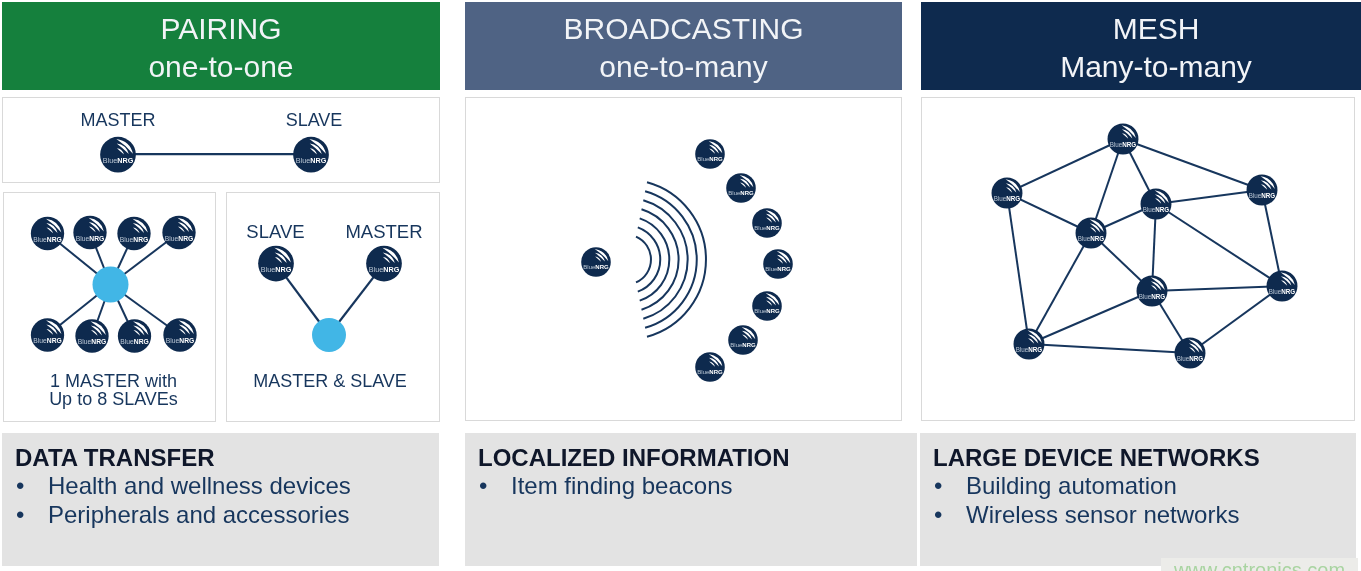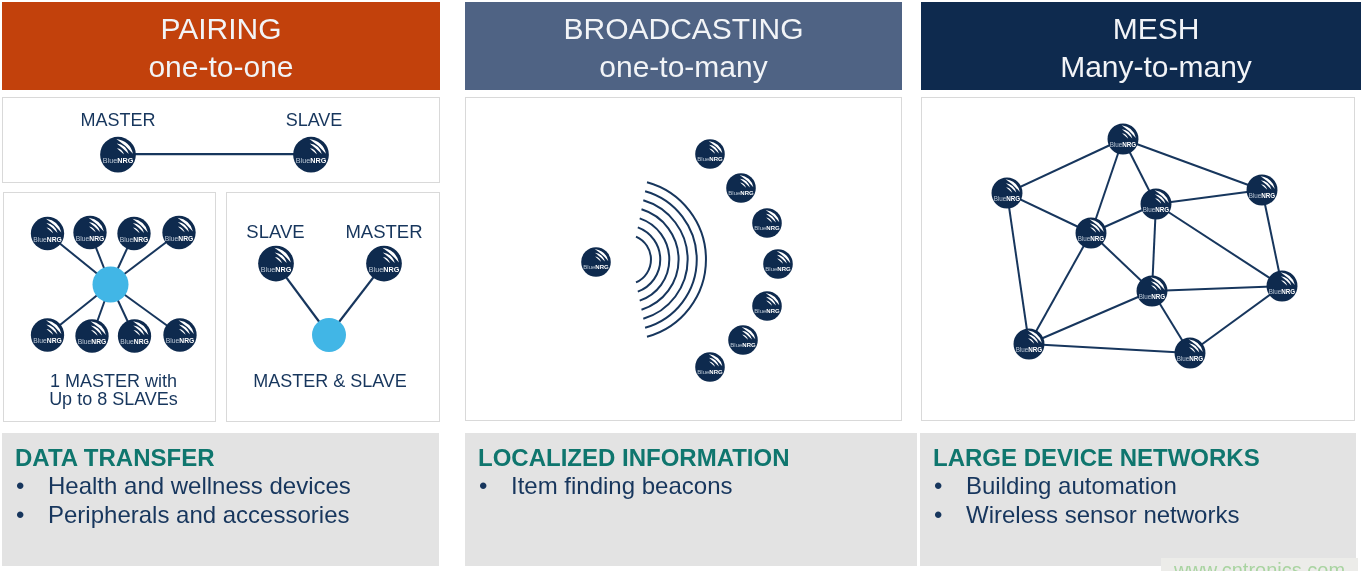--- a/index.html
+++ b/index.html
@@ -2,26 +2,26 @@
 <html><head><meta charset="utf-8"><title>BLE topologies</title>
 <style>
 html,body { margin:0; padding:0; }
 body { width:1361px; height:571px; position:relative; background:#ffffff;
        font-family:"Liberation Sans", sans-serif; overflow:hidden; }
 .hdr { position:absolute; top:2px; height:88px; color:#f2f4f7; text-align:center;
        font-size:30px; line-height:38.4px; padding-top:8px; box-sizing:border-box; }
 .box { position:absolute; background:#ffffff; border:1px solid #d9d9d9; box-sizing:border-box; }
 .panel { position:absolute; top:433px; height:133px; background:#e3e3e3; box-sizing:border-box;
          color:#17365d; }
-.panel h3 { margin:0; padding:11px 0 0 13px; font-size:24px; line-height:28.4px; font-weight:bold; color:#0f766e; }
+.panel h3 { margin:0; padding:11px 0 0 13px; font-size:24px; line-height:28.4px; font-weight:bold; color:#0f172a; }
 .panel .li { position:relative; padding-left:46px; font-size:24px; line-height:28.4px; }
 .panel .li:before { content:"\2022"; position:absolute; left:14px; }
 </style></head>
 <body>
-<div class="hdr" style="left:2px;width:438px;background:#c2410c;">PAIRING<br>one-to-one</div>
+<div class="hdr" style="left:2px;width:438px;background:#15803d;">PAIRING<br>one-to-one</div>
 <div class="hdr" style="left:465px;width:437px;background:#4f6384;">BROADCASTING<br>one-to-many</div>
 <div class="hdr" style="left:921px;width:470px;background:#0e2a4e;">MESH<br>Many-to-many</div>
 
 <div class="box" style="left:2px;top:97px;width:438px;height:86px;"></div>
 <div class="box" style="left:3px;top:192px;width:213px;height:230px;"></div>
 <div class="box" style="left:226px;top:192px;width:214px;height:230px;"></div>
 <div class="box" style="left:465px;top:97px;width:437px;height:324px;"></div>
 <div class="box" style="left:921px;top:97px;width:434px;height:324px;"></div>
 
 <div class="panel" style="left:2px;width:437px;">

